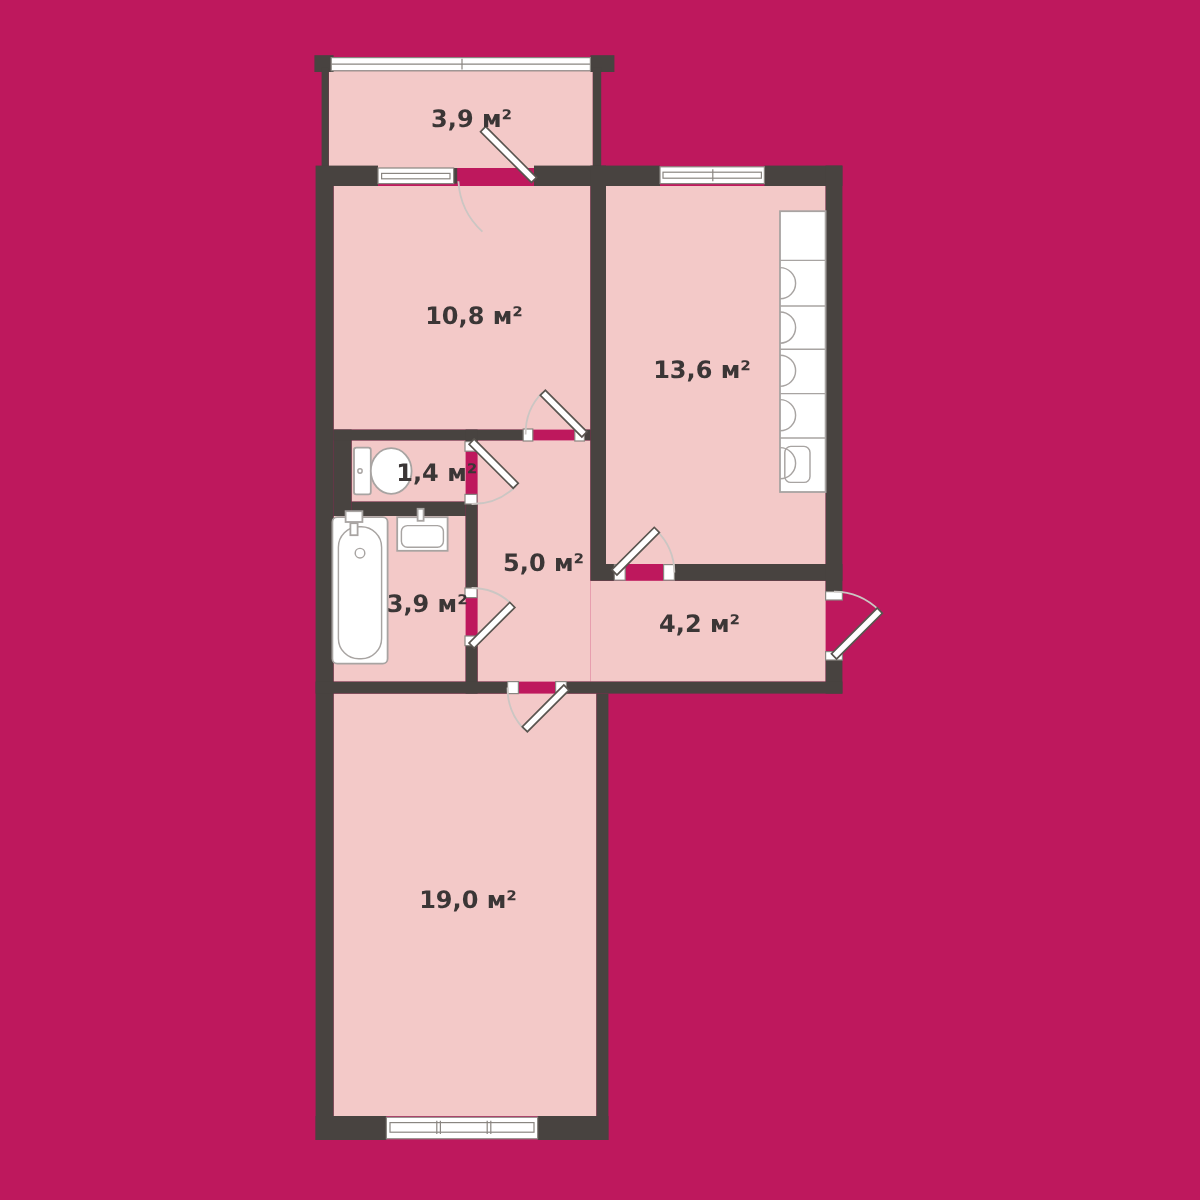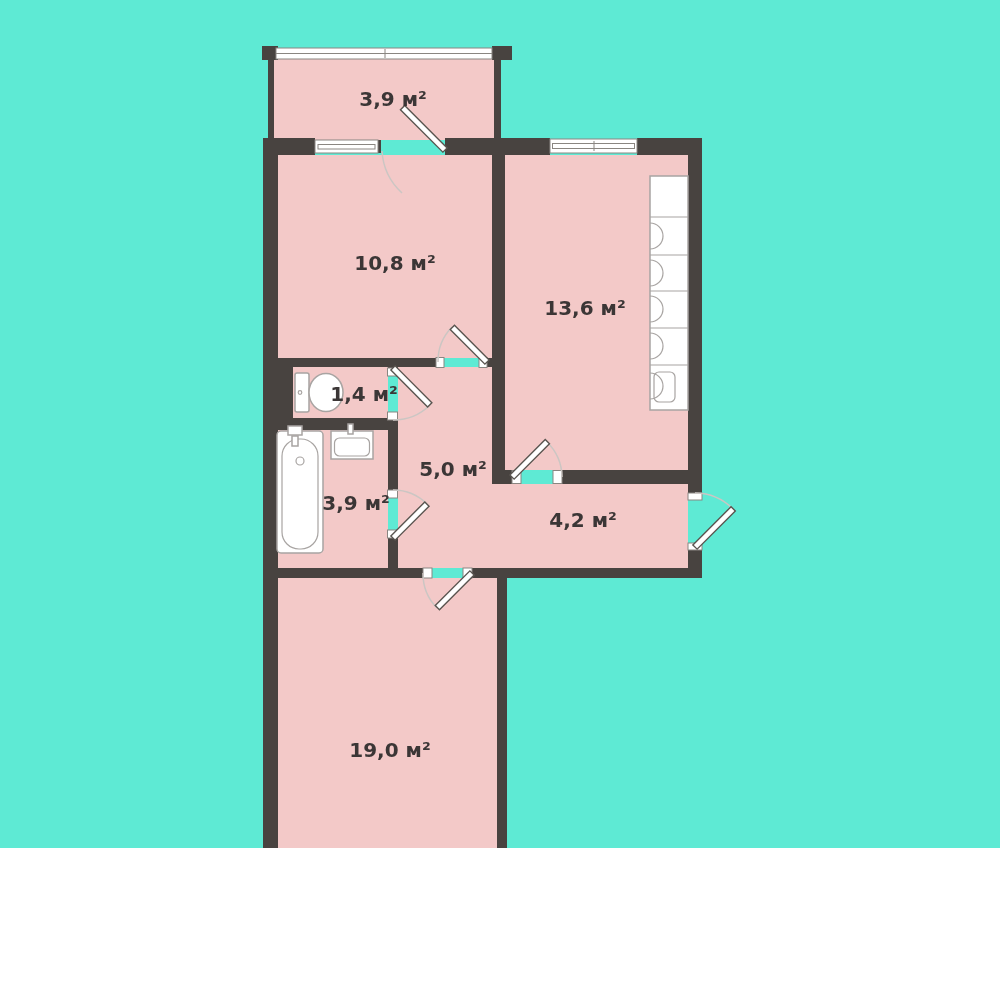--- a/index.html
+++ b/index.html
@@ -1,16 +1,16 @@
 <!DOCTYPE html>
 <html><head>
 <meta charset="utf-8">
 <style>
   html,body{margin:0;padding:0;background:#ffffff;}
-  .stage{position:relative;width:1000px;height:848px;background:#5eead4;overflow:hidden;}
+  .stage{position:relative;width:1000px;height:1000px;background:#be185d;overflow:hidden;}
   svg{position:absolute;left:0;top:0;}
   .room{fill:#f3c9c8;}
   .wall{fill:#484340;}
   .win{fill:#ffffff;stroke:#8a8681;stroke-width:1;}
   .winline{stroke:#8a8681;stroke-width:1;fill:none;}
   .sill{fill:#ffffff;stroke:#8a8681;stroke-width:1;}
   .leaf{fill:#ffffff;stroke:#5a5550;stroke-width:1.4;}
   .arc{fill:none;stroke:#cbc6c3;stroke-width:1.5;}
   .fix{fill:#ffffff;stroke:#a8a4a2;stroke-width:1.5;}
   .fixthin{fill:none;stroke:#a8a4a2;stroke-width:1.2;}

